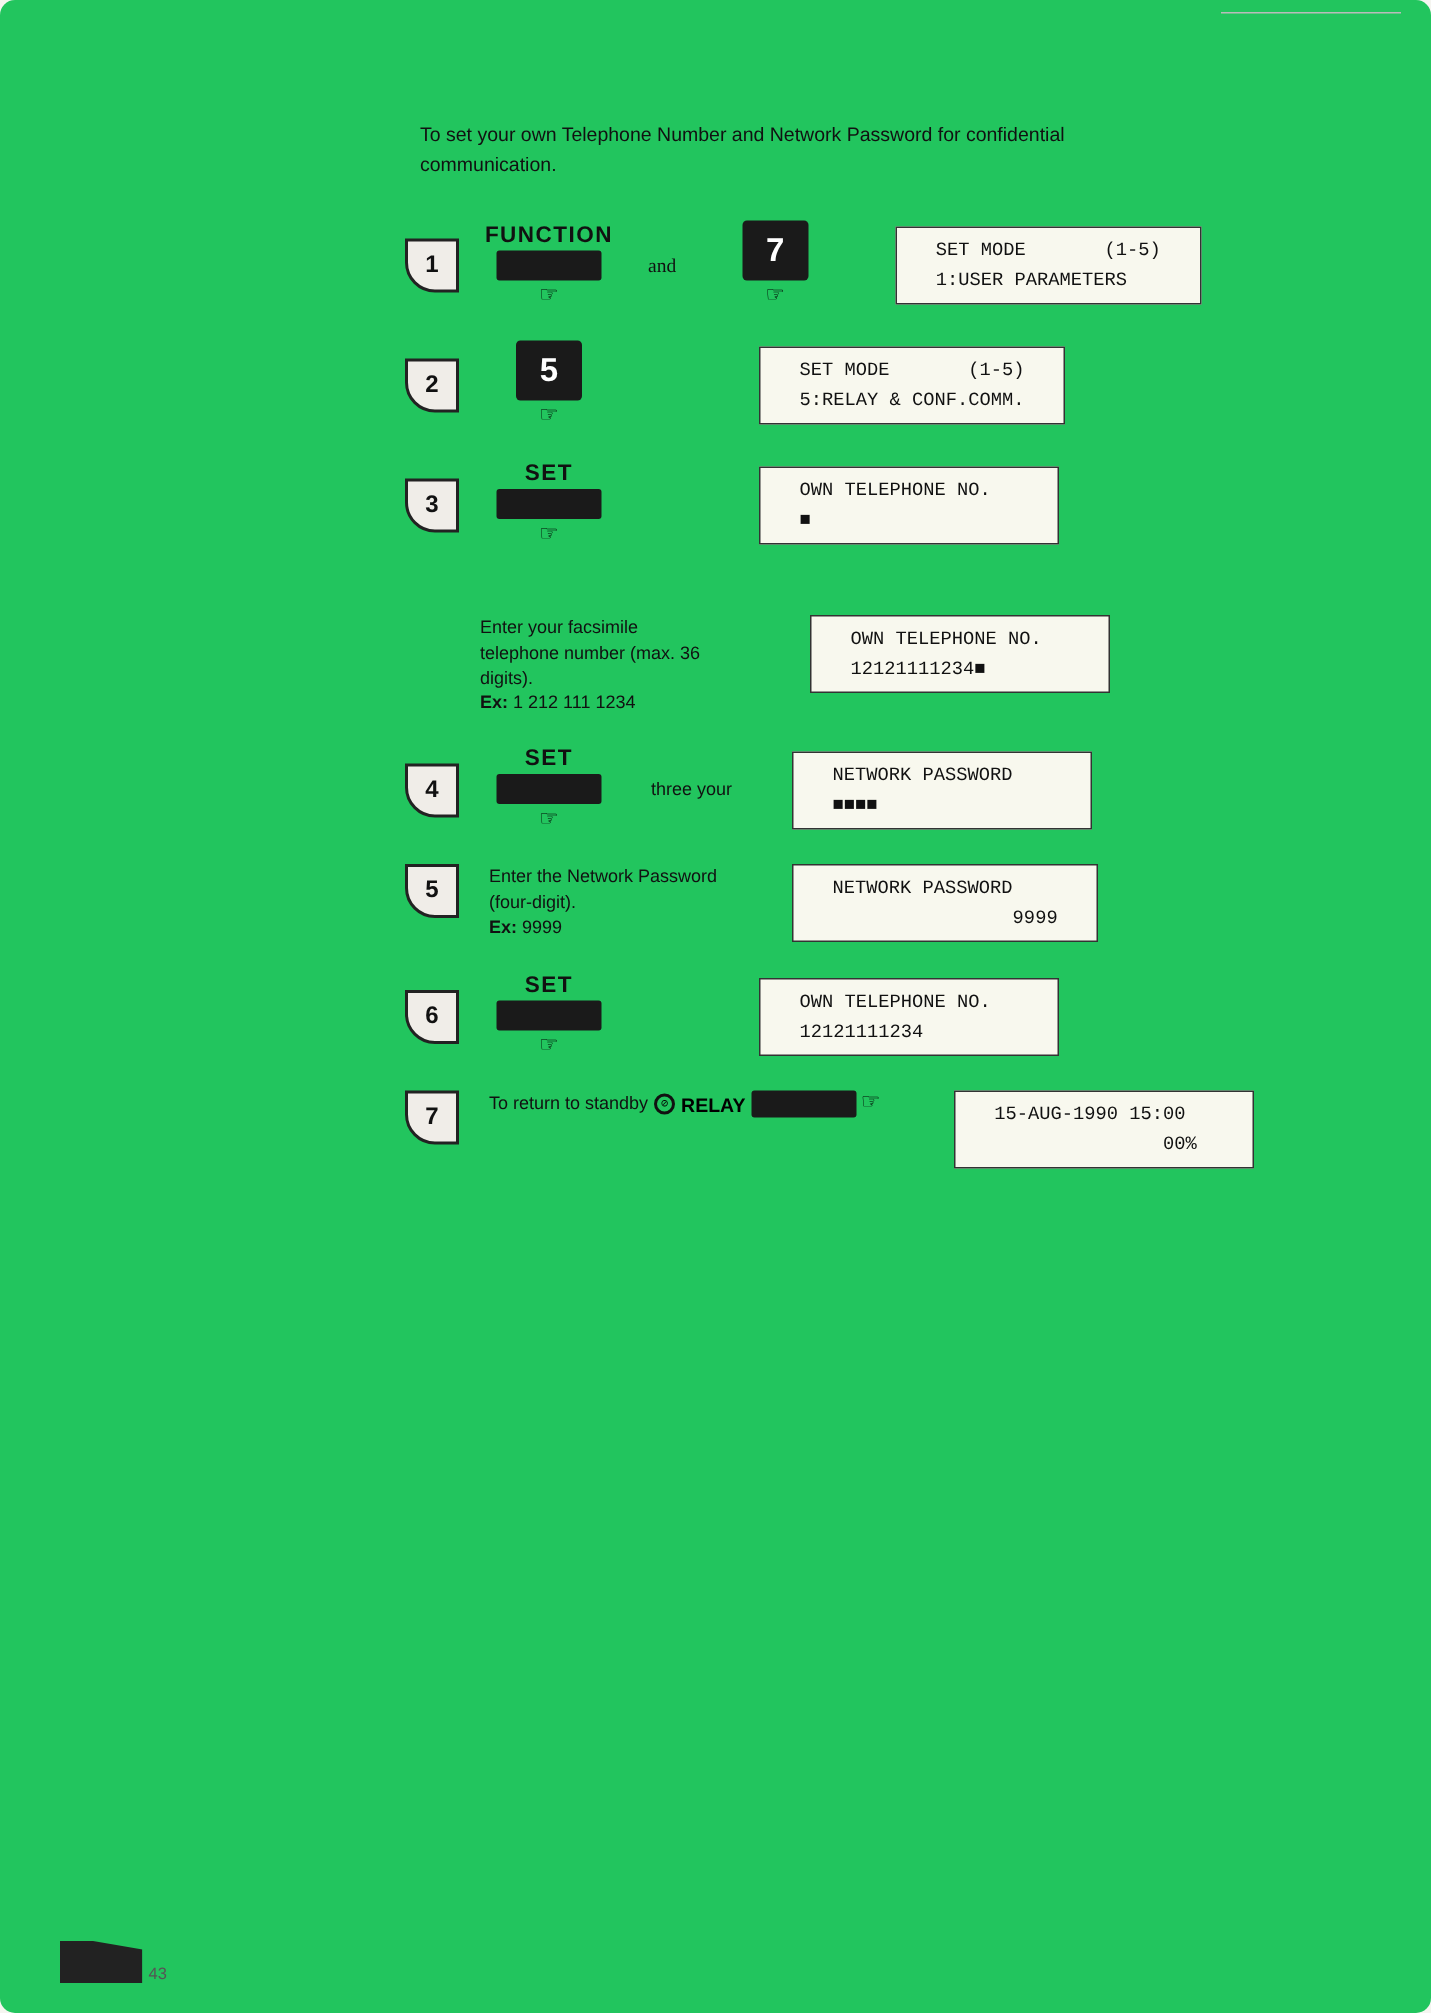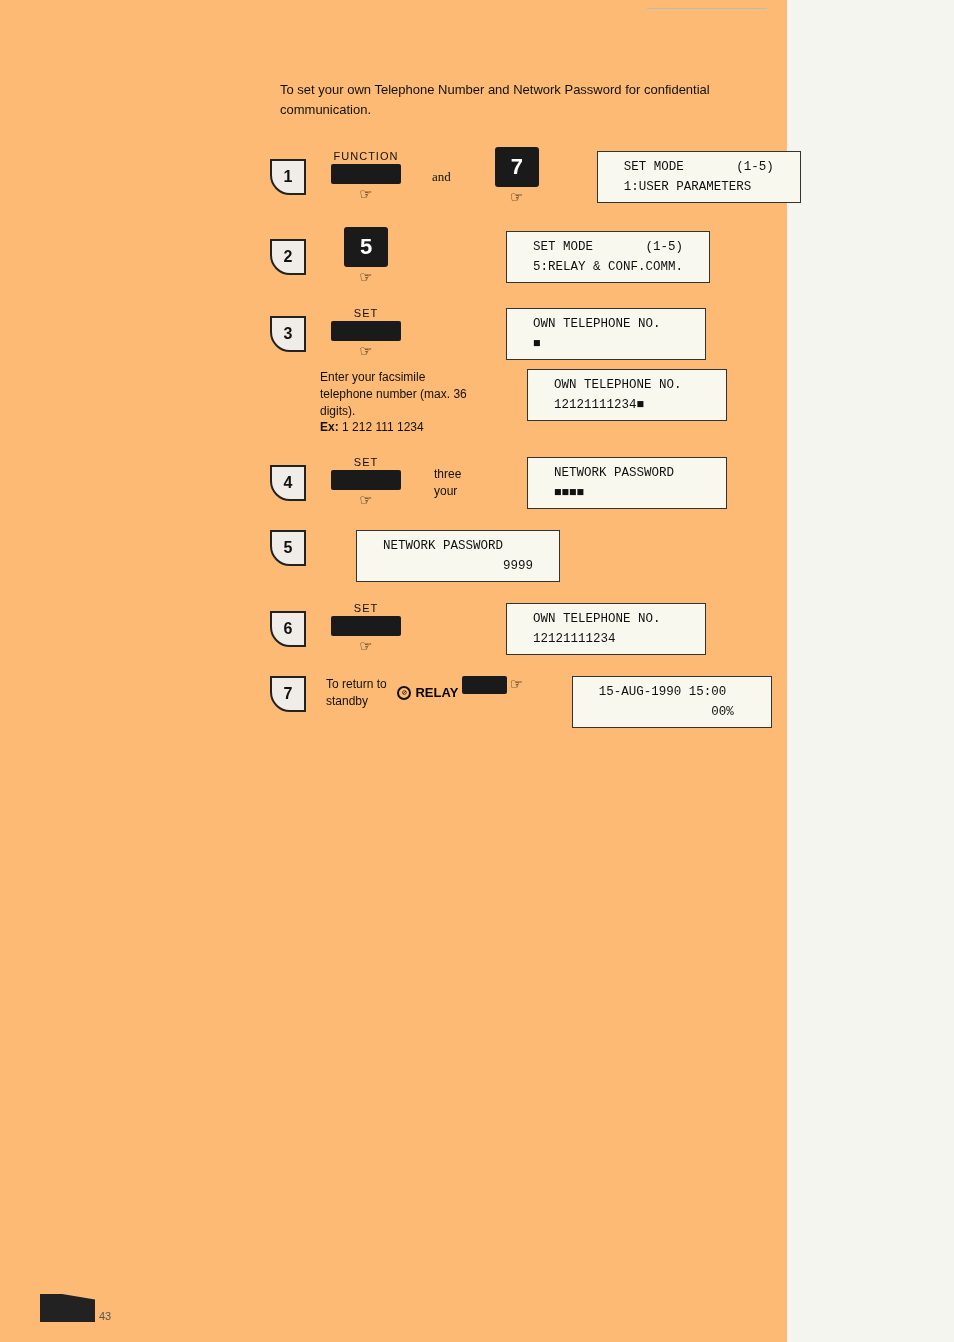--- a/index.html
+++ b/index.html
@@ -6,25 +6,26 @@
     body {
       width: 954px;
       min-height: 1342px;
       background: #f5f5f0;
       font-family: 'Courier New', Courier, monospace;
       position: relative;
       overflow-x: hidden;
     }
 
     .page {
-      width: 787px;
+      width: 954px;
       min-height: 1342px;
-      background: #fdba74;
+      background: #22c55e;
       position: relative;
       padding: 80px 60px 60px 60px;
+      border-radius: 10px;
     }
 
     .intro-text {
       font-family: Arial, Helvetica, sans-serif;
       font-size: 13px;
       line-height: 1.5;
       color: #111;
       margin-bottom: 28px;
       margin-left: 220px;
       max-width: 520px;
@@ -98,22 +99,22 @@
 
     .center-content {
       display: flex;
       flex-direction: column;
       align-items: center;
       gap: 2px;
       min-width: 100px;
     }
 
     .btn-label {
-      font-size: 11px;
-      font-weight: normal;
+      font-size: 15px;
+      font-weight: bold;
       letter-spacing: 1px;
       font-family: Arial, sans-serif;
       color: #111;
     }
 
     .dark-btn {
       width: 70px;
       height: 20px;
       background: #1a1a1a;
       border-radius: 2px;
@@ -212,21 +213,21 @@
         <div class="center-content">
           <span class="btn-label">SET</span>
           <div class="dark-btn"></div>
           <span class="hand">☞</span>
         </div>
         <div style="margin-left:80px;">
           <div class="lcd">OWN TELEPHONE NO.
 ■</div>
         </div>
       </div>
-      <div style="display:flex; align-items:flex-start; margin-left:50px; gap:20px;">
+      <div style="display:flex; align-items:flex-start; margin-left:50px; gap:20px;margin-top:36px;">
         <div class="desc-text">
           Enter your facsimile telephone number (max. 36 digits).<br>
           <strong>Ex:</strong> 1 212 111 1234
         </div>
         <div style="margin-left:40px;">
           <div class="lcd">OWN TELEPHONE NO.
 12121111234■</div>
         </div>
       </div>
     </div>
@@ -240,20 +241,26 @@
       </div>
       <span class="desc-text" style="margin-left:8px; max-width:90px;">three your</span>
       <div style="margin-left:30px;">
         <div class="lcd">NETWORK PASSWORD
 ■■■■</div>
       </div>
     </div>
 
     <div style="display:flex; align-items:flex-start; gap:10px;">
       <div class="num-badge">5</div>
+      <div style="display:flex; flex-direction:column; gap:4px; margin-left:10px;">
+        <div class="desc-text">
+          Enter the Network Password<br>(four-digit).<br>
+          <strong>Ex:</strong> 9999
+        </div>
+      </div>
       <div style="margin-left:40px;">
         <div class="lcd">NETWORK PASSWORD
                 9999</div>
       </div>
     </div>
 
     <div class="row">
       <div class="num-badge">6</div>
       <div class="center-content">
         <span class="btn-label">SET</span>

